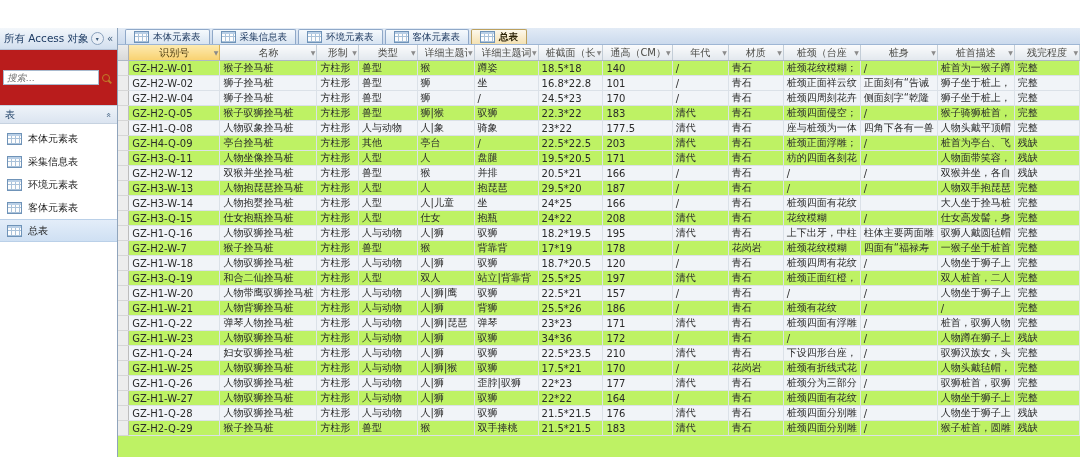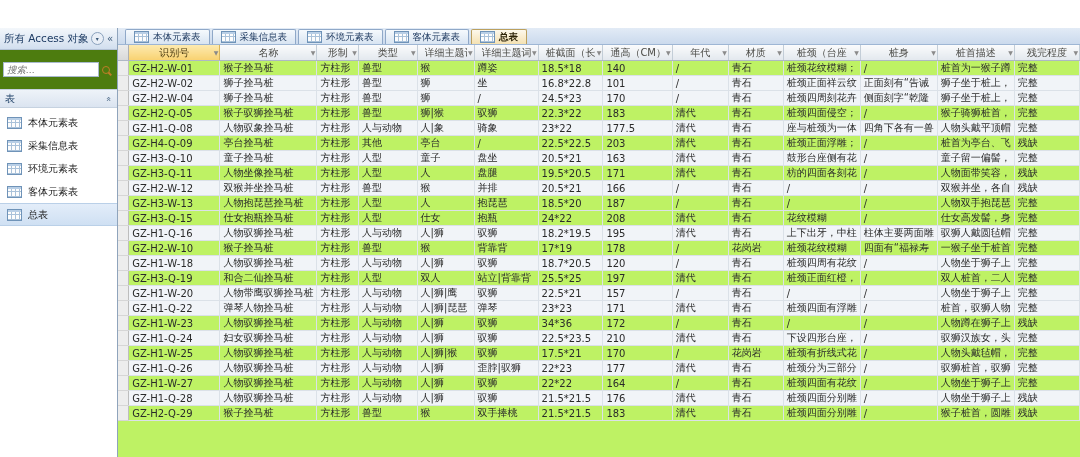--- a/index.html
+++ b/index.html
@@ -8,21 +8,21 @@
   .app{display:flex;width:1080px;height:457px;margin-top:28px;}
 
   
   .sidebar{width:117px;min-width:117px;border-right:1px solid #8fa4bc;display:flex;flex-direction:column;background:#fff;}
   .nav-title{height:21px;background:linear-gradient(#f3f7fb,#d2dfef);border-bottom:1px solid #b4c2d6;
              display:flex;align-items:center;padding:0 4px;gap:3px;}
   .nav-title .t{flex:1;font-size:10.5px;color:#1e3c64;white-space:nowrap;overflow:hidden;}
   .circ{width:11px;height:11px;border:1px solid #8aa2bd;border-radius:50%;display:flex;align-items:center;
         justify-content:center;font-size:6px;line-height:1;color:#3c5a7a;background:#e9eff7;flex:none;}
   .chev{font-size:10px;color:#3c5a7a;line-height:1;flex:none;}
-  .search-row{height:19px;border-bottom:1px solid #c6d2e0;display:flex;align-items:center;padding:10px 3px;gap:3px;background:#4d7c0f;}
+  .search-row{height:19px;border-bottom:1px solid #c6d2e0;display:flex;align-items:center;padding:18px 3px;gap:3px;background:#b91c1c;}
   .search-row input{flex:1;min-width:0;height:13px;border:1px solid #a9bace;font-size:9.5px;font-style:italic;
                     color:#777;padding:0 3px;outline:none;font-family:inherit;}
   .lens{width:6px;height:6px;border:1.5px solid #c07d28;border-radius:50%;position:relative;margin-right:4px;flex:none;}
   .lens::after{content:"";position:absolute;width:4px;height:1.5px;background:#c07d28;transform:rotate(45deg);right:-3px;bottom:-2px;}
   .section-row{height:17px;background:linear-gradient(#eef3f9,#dbe4f0);border-bottom:1px solid #c6d2e0;
                display:flex;align-items:center;padding:0 5px;color:#24456b;}
   .section-row .t{flex:1;}
   .pin{display:inline-block;transform:rotate(90deg);font-size:9px;color:#55718f;}
   .nav-items{list-style:none;margin:0;padding:3px 0 0 0;}
   .nav-item{height:23px;display:flex;align-items:center;gap:6px;padding-left:7px;color:#1a1a1a;}
@@ -256,37 +256,20 @@
               <td>/</td>
               <td>22.5*22.5</td>
               <td class="num">203</td>
               <td>清代</td>
               <td>青石</td>
               <td>桩颈正面浮雕；</td>
               <td>/</td>
               <td>桩首为亭台、飞</td>
               <td>残缺</td>
             </tr>
-            <tr class="even">
-              <td class="sel"></td>
-              <td>GZ-H3-Q-10</td>
-              <td>童子拴马桩</td>
-              <td>方柱形</td>
-              <td>人型</td>
-              <td>童子</td>
-              <td>盘坐</td>
-              <td>20.5*21</td>
-              <td class="num">163</td>
-              <td>清代</td>
-              <td>青石</td>
-              <td>鼓形台座侧有花</td>
-              <td>/</td>
-              <td>童子留一偏髻，</td>
-              <td>完整</td>
-            </tr>
             <tr class="odd">
               <td class="sel"></td>
               <td>GZ-H3-Q-11</td>
               <td>人物坐像拴马桩</td>
               <td>方柱形</td>
               <td>人型</td>
               <td>人</td>
               <td>盘腿</td>
               <td>19.5*20.5</td>
               <td class="num">171</td>
@@ -315,27 +298,44 @@
               <td>残缺</td>
             </tr>
             <tr class="odd">
               <td class="sel"></td>
               <td>GZ-H3-W-13</td>
               <td>人物抱琵琶拴马桩</td>
               <td>方柱形</td>
               <td>人型</td>
               <td>人</td>
               <td>抱琵琶</td>
-              <td>18.5*20</td>
+              <td>29.5*20</td>
               <td class="num">187</td>
               <td>/</td>
               <td>青石</td>
               <td>/</td>
               <td>/</td>
               <td>人物双手抱琵琶</td>
+              <td>完整</td>
+            </tr>
+            <tr class="even">
+              <td class="sel"></td>
+              <td>GZ-H3-W-14</td>
+              <td>人物抱婴拴马桩</td>
+              <td>方柱形</td>
+              <td>人型</td>
+              <td>人|儿童</td>
+              <td>坐</td>
+              <td>24*25</td>
+              <td class="num">166</td>
+              <td>/</td>
+              <td>青石</td>
+              <td>桩颈四面有花纹</td>
+              <td></td>
+              <td>大人坐于拴马桩</td>
               <td>完整</td>
             </tr>
             <tr class="odd">
               <td class="sel"></td>
               <td>GZ-H3-Q-15</td>
               <td>仕女抱瓶拴马桩</td>
               <td>方柱形</td>
               <td>人型</td>
               <td>仕女</td>
               <td>抱瓶</td>
@@ -360,21 +360,21 @@
               <td class="num">195</td>
               <td>清代</td>
               <td>青石</td>
               <td>上下出牙，中柱</td>
               <td>柱体主要两面雕</td>
               <td>驭狮人戴圆毡帽</td>
               <td>完整</td>
             </tr>
             <tr class="odd">
               <td class="sel"></td>
-              <td>GZ-H2-W-10</td>
+              <td>GZ-H2-W-7</td>
               <td>猴子拴马桩</td>
               <td>方柱形</td>
               <td>兽型</td>
               <td>猴</td>
               <td>背靠背</td>
               <td>17*19</td>
               <td class="num">178</td>
               <td>/</td>
               <td>花岗岩</td>
               <td>桩颈花纹模糊</td>
@@ -426,20 +426,37 @@
               <td>驭狮</td>
               <td>22.5*21</td>
               <td class="num">157</td>
               <td>/</td>
               <td>青石</td>
               <td>/</td>
               <td>/</td>
               <td>人物坐于狮子上</td>
               <td>完整</td>
             </tr>
+            <tr class="odd">
+              <td class="sel"></td>
+              <td>GZ-H1-W-21</td>
+              <td>人物背狮拴马桩</td>
+              <td>方柱形</td>
+              <td>人与动物</td>
+              <td>人|狮</td>
+              <td>背狮</td>
+              <td>25.5*26</td>
+              <td class="num">186</td>
+              <td>/</td>
+              <td>青石</td>
+              <td>桩颈有花纹</td>
+              <td>/</td>
+              <td>/</td>
+              <td>完整</td>
+            </tr>
             <tr class="even">
               <td class="sel"></td>
               <td>GZ-H1-Q-22</td>
               <td>弹琴人物拴马桩</td>
               <td>方柱形</td>
               <td>人与动物</td>
               <td>人|狮|琵琶</td>
               <td>弹琴</td>
               <td>23*23</td>
               <td class="num">171</td>

